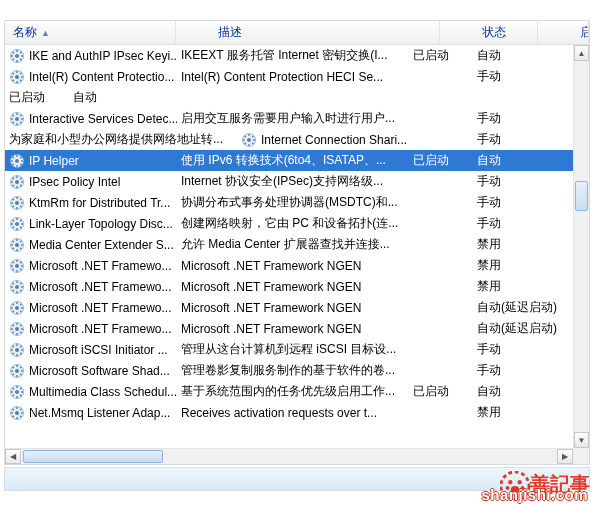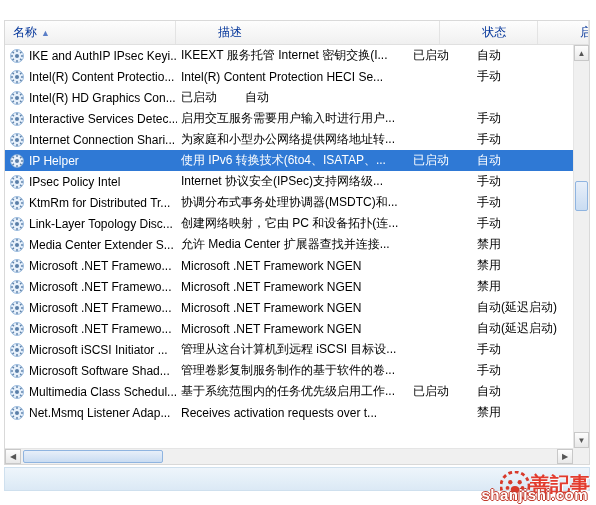--- a/index.html
+++ b/index.html
@@ -95,37 +95,20 @@
                 <rect x="3.5" y="10.5" width="1.4" height="2" transform="rotate(45 4.2 11.5)"></rect>
               </g>
             </svg>
             <span>Intel(R) Content Protectio...</span>
           </div>
           <div class="cell desc">Intel(R) Content Protection HECI Se...</div>
           <div class="cell status"></div>
           <div class="cell type">手动</div>
         </div>
         <div class="row">
-          <div class="cell name">
-            <svg class="service-icon" viewBox="0 0 16 16">
-              <circle cx="8" cy="8" r="6.5" fill="#e8f1fb" stroke="#7fa8d4" stroke-width="0.8"></circle>
-              <g fill="#5a7fa8">
-                <circle cx="8" cy="8" r="2"></circle>
-                <rect x="7.3" y="2" width="1.4" height="2"></rect>
-                <rect x="7.3" y="12" width="1.4" height="2"></rect>
-                <rect x="2" y="7.3" width="2" height="1.4"></rect>
-                <rect x="12" y="7.3" width="2" height="1.4"></rect>
-                <rect x="3.5" y="3.5" width="1.4" height="2" transform="rotate(-45 4.2 4.5)"></rect>
-                <rect x="11.1" y="10.5" width="1.4" height="2" transform="rotate(-45 11.8 11.5)"></rect>
-                <rect x="11.1" y="3.5" width="1.4" height="2" transform="rotate(45 11.8 4.5)"></rect>
-                <rect x="3.5" y="10.5" width="1.4" height="2" transform="rotate(45 4.2 11.5)"></rect>
-              </g>
-            </svg>
-            <span>Intel(R) HD Graphics Con...</span>
-          </div>
           <div class="cell status">已启动</div>
           <div class="cell type">自动</div>
         </div>
         <div class="row">
           <div class="cell name">
             <svg class="service-icon" viewBox="0 0 16 16">
               <circle cx="8" cy="8" r="6.5" fill="#e8f1fb" stroke="#7fa8d4" stroke-width="0.8"></circle>
               <g fill="#5a7fa8">
                 <circle cx="8" cy="8" r="2"></circle>
                 <rect x="7.3" y="2" width="1.4" height="2"></rect>
@@ -138,38 +121,38 @@
                 <rect x="3.5" y="10.5" width="1.4" height="2" transform="rotate(45 4.2 11.5)"></rect>
               </g>
             </svg>
             <span>Interactive Services Detec...</span>
           </div>
           <div class="cell desc">启用交互服务需要用户输入时进行用户...</div>
           <div class="cell status"></div>
           <div class="cell type">手动</div>
         </div>
         <div class="row">
+          <div class="cell desc">为家庭和小型办公网络提供网络地址转...</div>
           <div class="cell name">
             <svg class="service-icon" viewBox="0 0 16 16">
               <circle cx="8" cy="8" r="6.5" fill="#e8f1fb" stroke="#7fa8d4" stroke-width="0.8"></circle>
               <g fill="#5a7fa8">
                 <circle cx="8" cy="8" r="2"></circle>
                 <rect x="7.3" y="2" width="1.4" height="2"></rect>
                 <rect x="7.3" y="12" width="1.4" height="2"></rect>
                 <rect x="2" y="7.3" width="2" height="1.4"></rect>
                 <rect x="12" y="7.3" width="2" height="1.4"></rect>
                 <rect x="3.5" y="3.5" width="1.4" height="2" transform="rotate(-45 4.2 4.5)"></rect>
                 <rect x="11.1" y="10.5" width="1.4" height="2" transform="rotate(-45 11.8 11.5)"></rect>
                 <rect x="11.1" y="3.5" width="1.4" height="2" transform="rotate(45 11.8 4.5)"></rect>
                 <rect x="3.5" y="10.5" width="1.4" height="2" transform="rotate(45 4.2 11.5)"></rect>
               </g>
             </svg>
             <span>Internet Connection Shari...</span>
           </div>
-          <div class="cell desc">为家庭和小型办公网络提供网络地址转...</div>
           <div class="cell status"></div>
           <div class="cell type">手动</div>
         </div>
         <div class="row selected">
           <div class="cell name">
             <svg class="service-icon" viewBox="0 0 16 16">
               <circle cx="8" cy="8" r="6.5" fill="#e8f1fb" stroke="#7fa8d4" stroke-width="0.8"></circle>
               <g fill="#5a7fa8">
                 <circle cx="8" cy="8" r="2"></circle>
                 <rect x="7.3" y="2" width="1.4" height="2"></rect>

